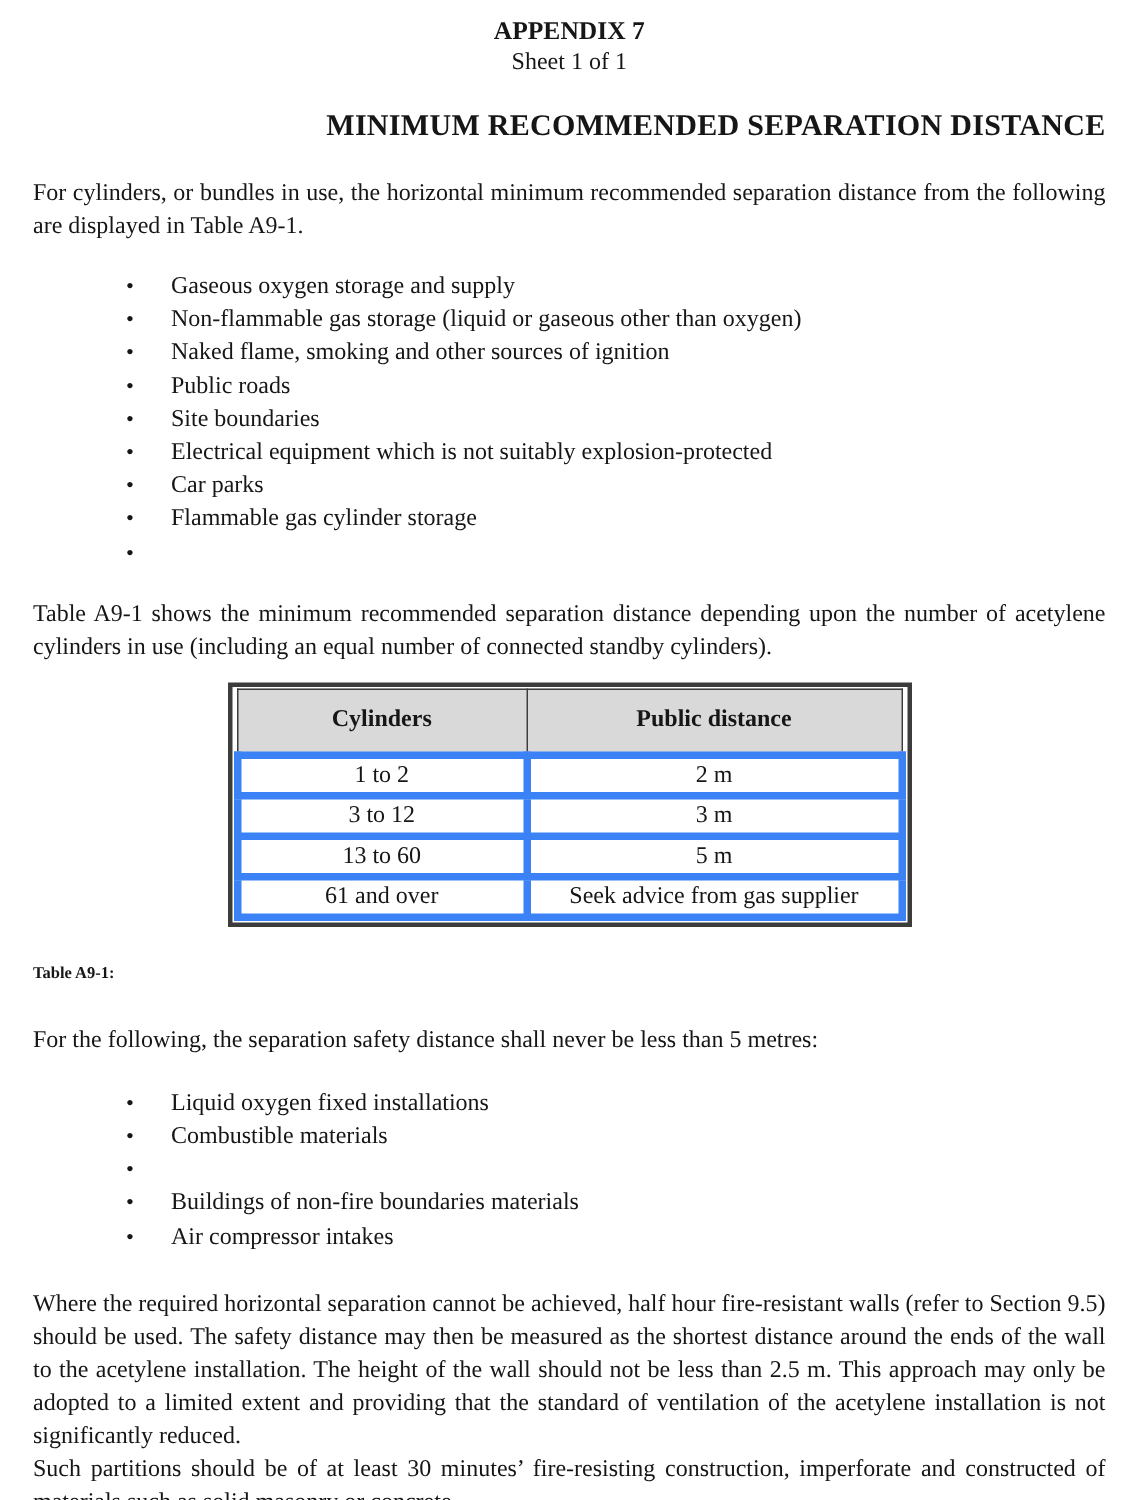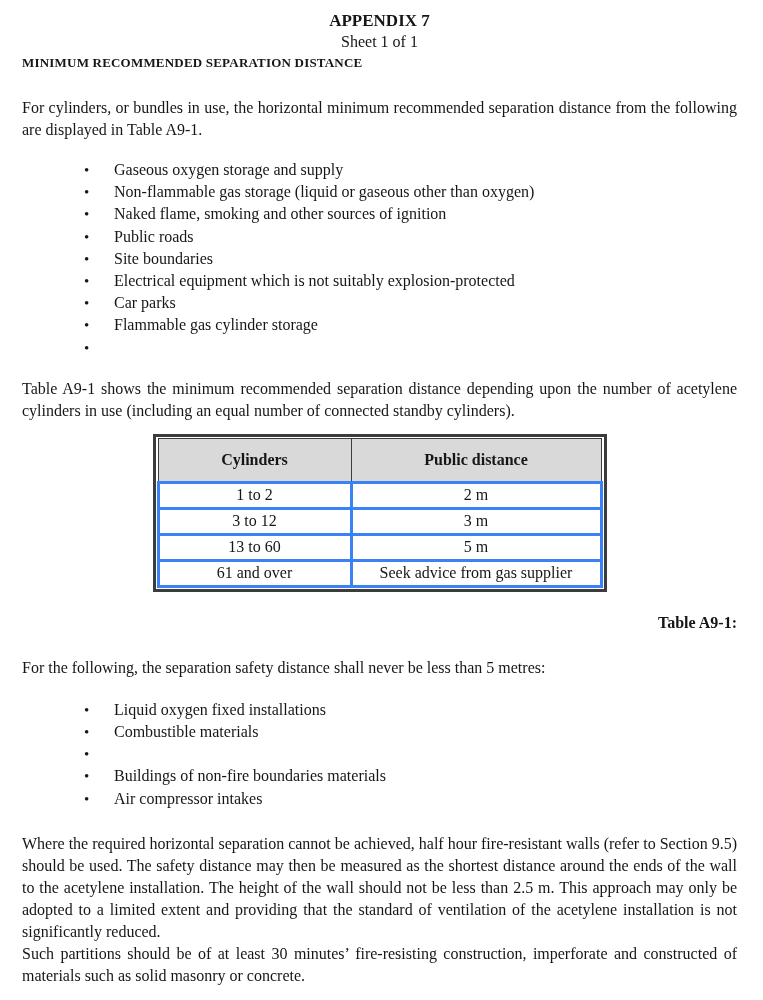--- a/index.html
+++ b/index.html
@@ -20,23 +20,24 @@
   .appendix-label {
     font-weight: bold;
     font-size: 17px;
     line-height: 21px;
   }
   .sheet-label {
     font-size: 16px;
     line-height: 21px;
   }
   .doc-title {
-    text-align: left;
-    font-weight: bold;
-    font-size: 13px;
+    text-align: right;
+    font-weight: bold;
+    font-size: 20px;
+    margin-top: 21px;
     letter-spacing: 0.2px;
   }
   p.body-para {
     margin-top: 23px;
     text-align: justify;
   }
   p.tight-para {
     margin-top: 0;
     text-align: justify;
   }
@@ -74,30 +75,30 @@
   table.sep-table th {
     background: #d9d9d9;
     font-weight: bold;
     height: 44px;
     border: 1px solid #3c3c3c;
     text-align: center;
     font-size: 16px;
   }
   table.sep-table td {
     height: 26px;
-    border: 3px solid #3b82f6;
+    border: 5px solid #3b82f6;
     text-align: center;
     font-size: 16px;
     padding: 0 4px;
   }
   .table-caption {
-    text-align: right;
+    text-align: left;
     font-weight: bold;
     margin-top: 20px;
-    font-size: 16px;
+    font-size: 11px;
   }
   .closing { margin-top: 21px; }
 </style>
 </head>
 <body>
 
 <div class="doc-header">
   <div class="appendix-label">APPENDIX 7</div>
   <div class="sheet-label">Sheet 1 of 1</div>
 </div>

